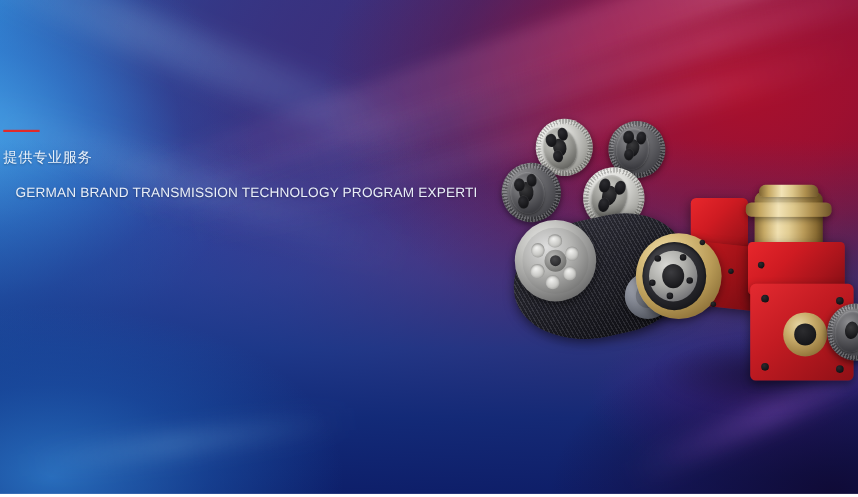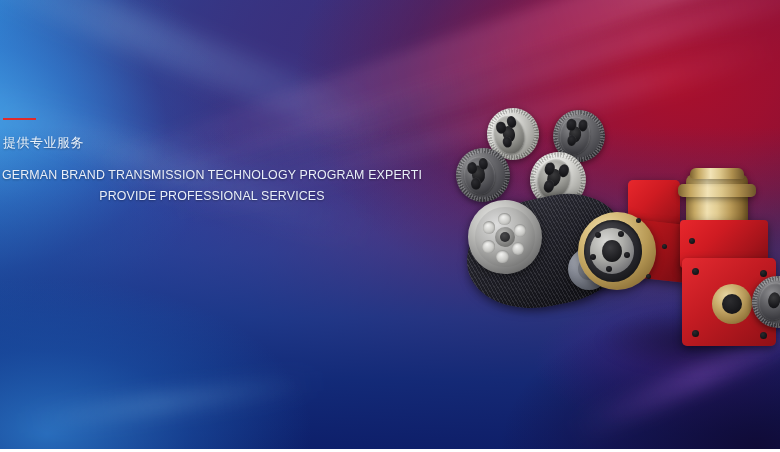--- a/index.html
+++ b/index.html
@@ -214,24 +214,23 @@
     line-height: 1.08;
     margin: 0 0 26px 0;
     text-shadow: 0 2px 5px rgba(0,0,0,0.35);
     white-space: nowrap;
   }
   .sub-en {
     color: #e9eff8;
     font-size: 12.4px;
     letter-spacing: 0.15px;
     line-height: 1.72;
-    margin: 0;
+    margin: 12px;
     text-shadow: 0 1px 2px rgba(0,0,0,0.32);
     white-space: nowrap;
-    text-align: center;
   }
 
   
   .art { position: absolute; pointer-events: none; }
 
   
   .pulley { position: absolute; }
   .pulley .body {
     position: absolute; inset: 0;
     border-radius: 50%;
@@ -581,17 +580,16 @@
       <div class="teeth"></div>
       <div class="hubface"></div>
       <div class="bore"></div>
     </div>
   </div>
 
   <div class="copy">
     <div class="accent-rule"></div>
     <div class="sub-cn">提供专业服务</div>
     <div class="sub-en">GERMAN BRAND TRANSMISSION TECHNOLOGY PROGRAM EXPERTI</div>
-    <div class="sub-en">PROVIDE PROFESSIONAL SERVICES</div>
   </div>
 
   <div class="bottom-sliver"></div>
 </div>
 
 </body></html>

